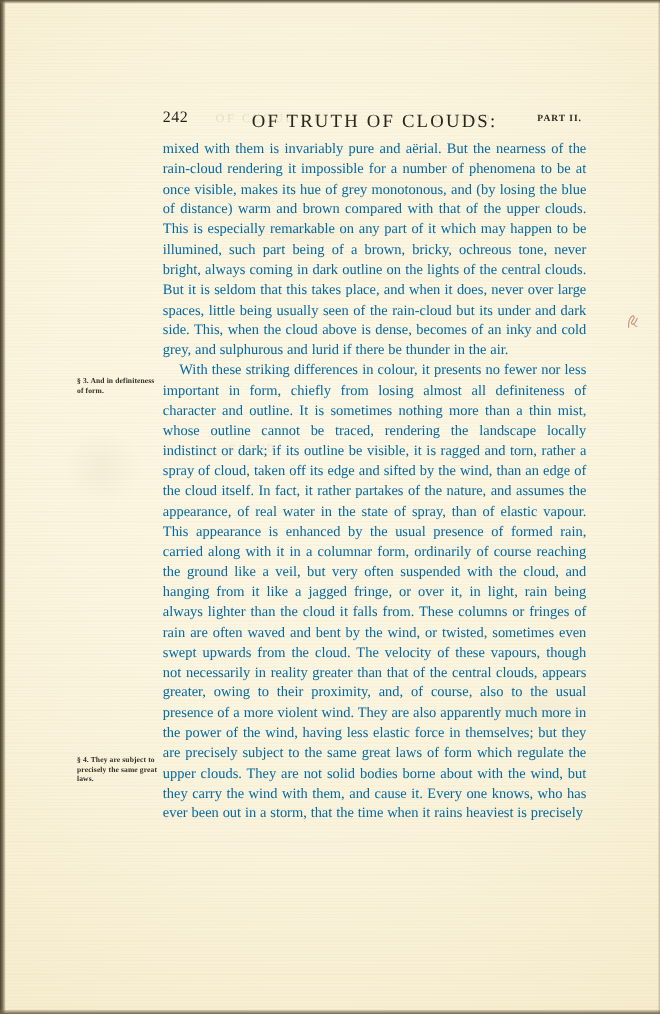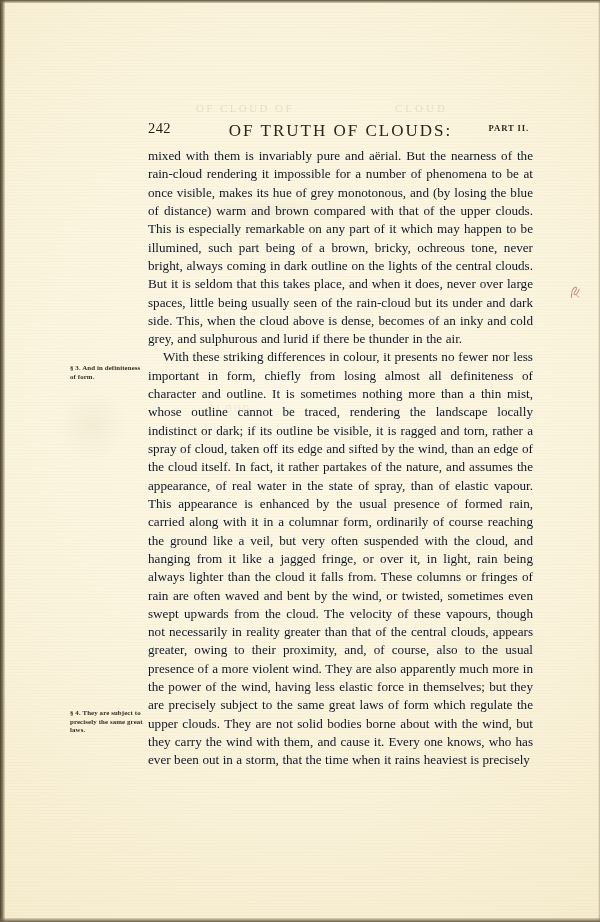--- a/index.html
+++ b/index.html
@@ -68,21 +68,20 @@
     right: 0; top: 0; bottom: 0;
     width: 2px;
     background: linear-gradient(to left, rgba(120,108,82,0.45) 0%, rgba(160,146,112,0.0) 100%);
     z-index: 6;
   }
 
   #content {
     position: absolute;
     inset: 0;
     z-index: 3;
-    margin-top: 21px;
   }
 
   
   #running-head {
     position: absolute;
     left: 148px;
     top: 99px;
     width: 385px;
     height: 16px;
   }
@@ -121,21 +120,21 @@
     top: 126px;
     width: 385px;
   }
 
   .para {
     margin: 0;
     font-size: 13.15px;
     line-height: 18.32px;
     text-align: justify;
     text-align-last: left;
-    color: #0f172a;
+    color: #0369a1;
     word-spacing: 0.2px;
     font-family: Liberation Serif, serif;
   }
   .para.indent {
     text-indent: 15px;
   }
   .para + .para {
     margin-top: 0;
   }
 

